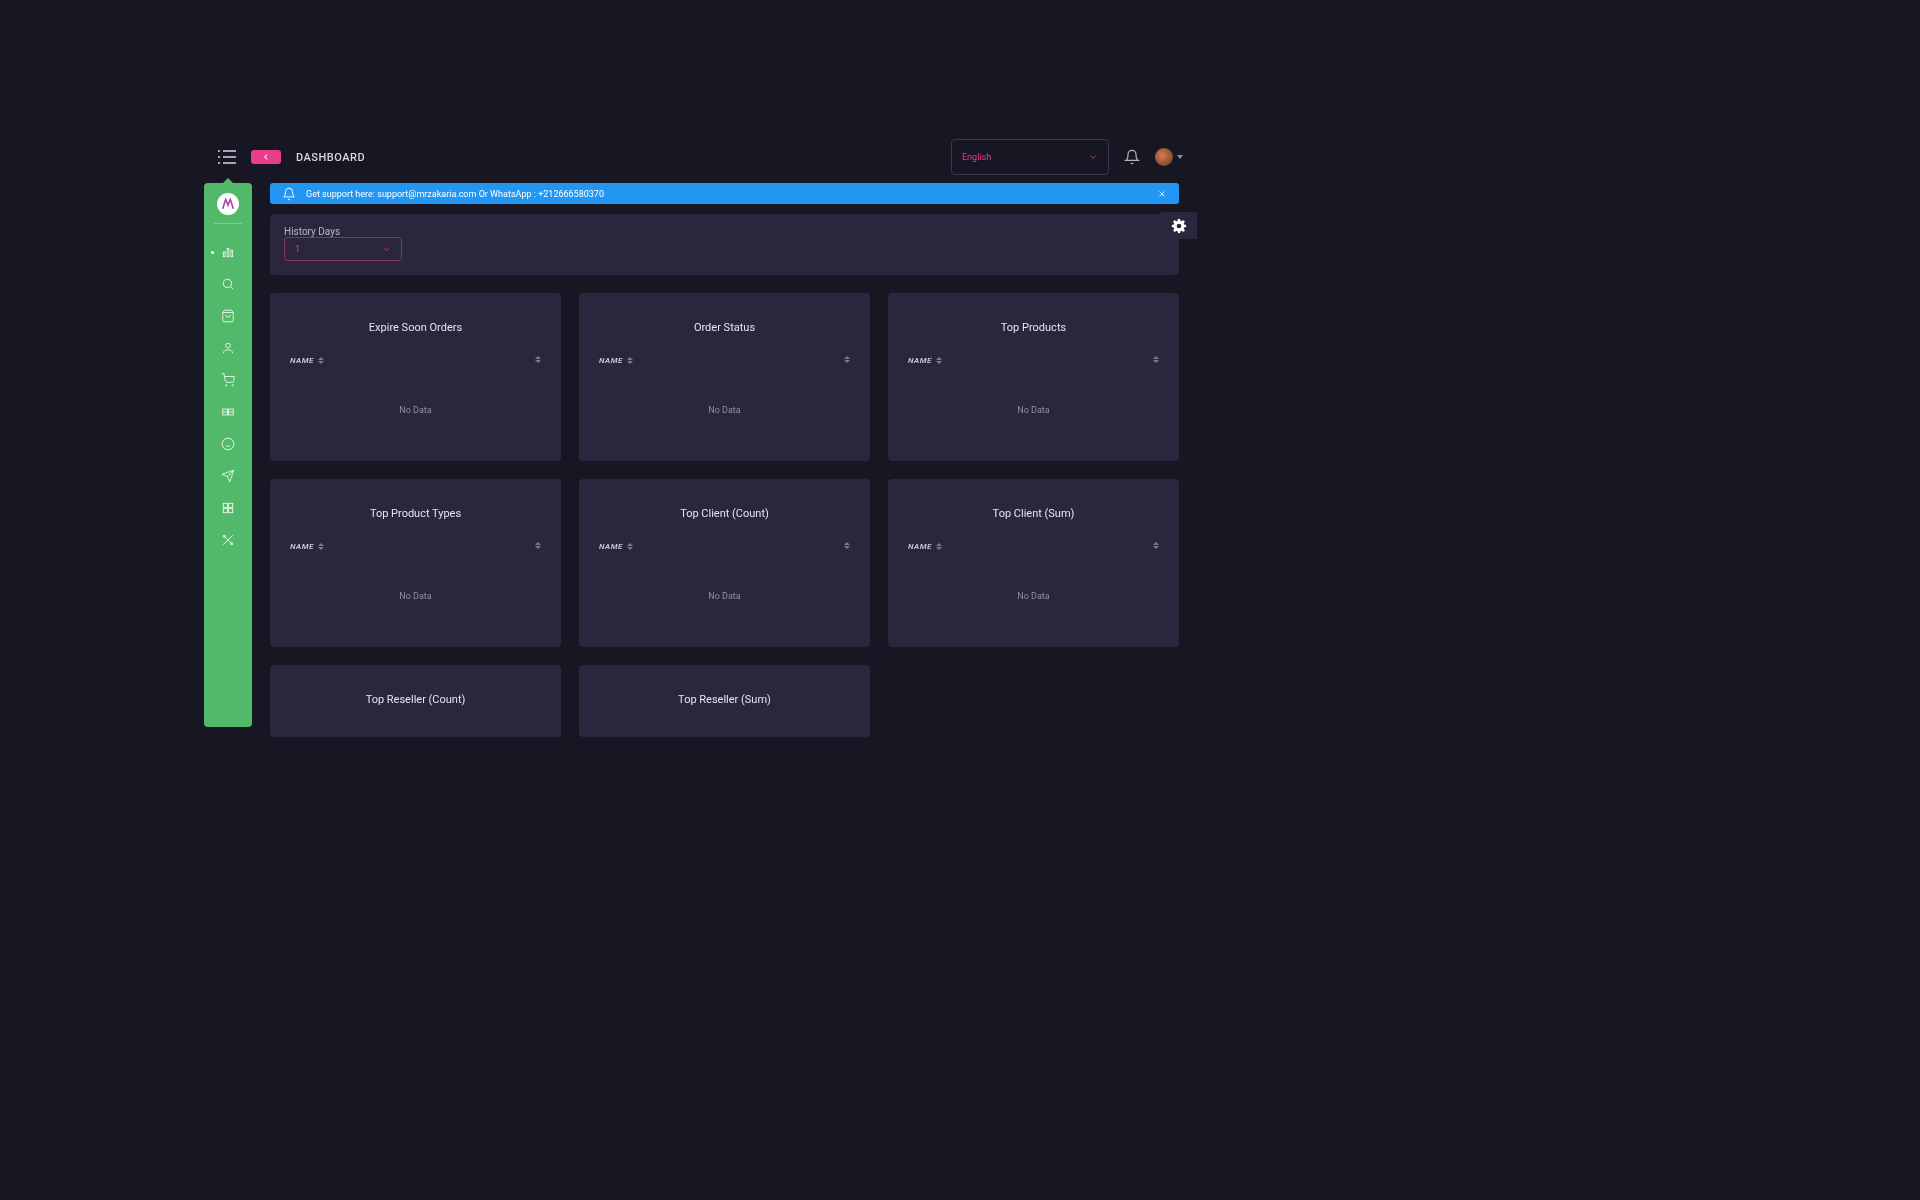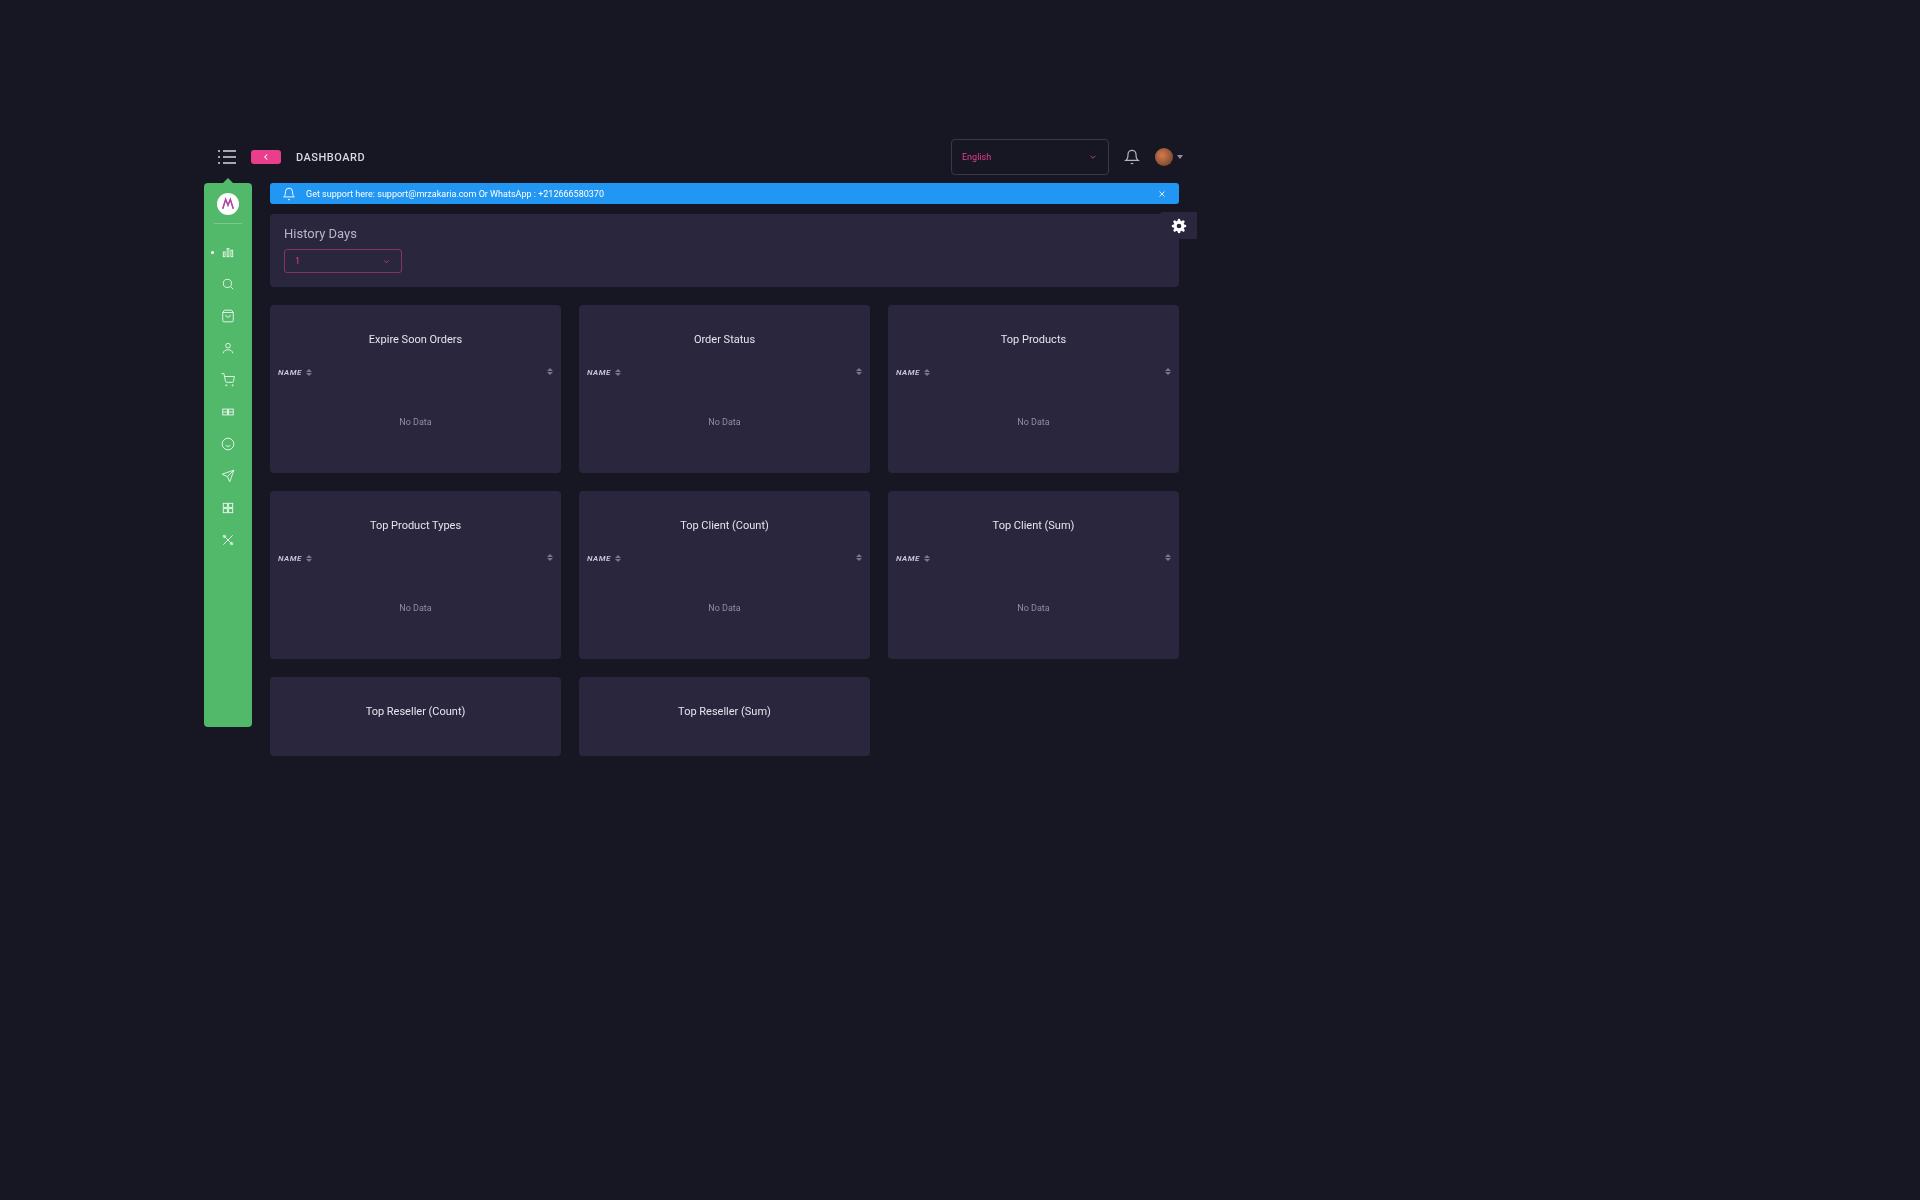--- a/index.html
+++ b/index.html
@@ -184,21 +184,21 @@
 .alert-text { font-size: 9px; color: #fff; }
 .alert-close { margin-left: auto; cursor: pointer; }
 .alert-close svg { width: 10px; height: 10px; stroke: #fff; stroke-width: 2; }
 
 .history-panel {
   background: #29263d;
   border-radius: 4px;
   padding: 12px 14px 14px;
   margin-bottom: 18px;
 }
-.history-label { font-size: 13px; color: #b8b7c8; margin-bottom: 8px; }
+.history-label { font-size: 10px; color: #b8b7c8; }
 .history-select {
   width: 118px;
   height: 24px;
   border: 1px solid rgba(232,62,140,0.5);
   border-radius: 3px;
   display: flex;
   align-items: center;
   justify-content: space-between;
   padding: 0 10px;
   cursor: pointer;
@@ -207,21 +207,21 @@
 .history-select svg { width: 9px; height: 9px; stroke: #e83e8c; }
 
 .card-grid {
   display: grid;
   grid-template-columns: repeat(3, 1fr);
   gap: 18px;
 }
 .card {
   background: #29263d;
   border-radius: 4px;
-  padding: 28px 6px 16px;
+  padding: 28px 18px 16px;
   min-height: 168px;
 }
 .card-title {
   text-align: center;
   font-size: 11px;
   color: #e5e4ef;
   margin-bottom: 22px;
 }
 .table-header {
   display: flex;
@@ -249,21 +249,21 @@
   border-left: 3px solid transparent;
   border-right: 3px solid transparent;
 }
 .sort-arrows .up { border-bottom: 3px solid #7a7890; }
 .sort-arrows .down { border-top: 3px solid #7a7890; }
 .no-data {
   text-align: center;
   font-size: 9px;
   color: #8f8ea3;
 }
-.card.short { min-height: 48px; padding: 28px 18px 16px; }
+.card.short { min-height: 48px; padding: 28px 18px 9px; }
 
 .settings-fab {
   position: absolute;
   right: 0;
   top: 73px;
   width: 37px;
   height: 27px;
   background: #29263d;
   border-radius: 3px 0 0 3px;
   display: flex;

